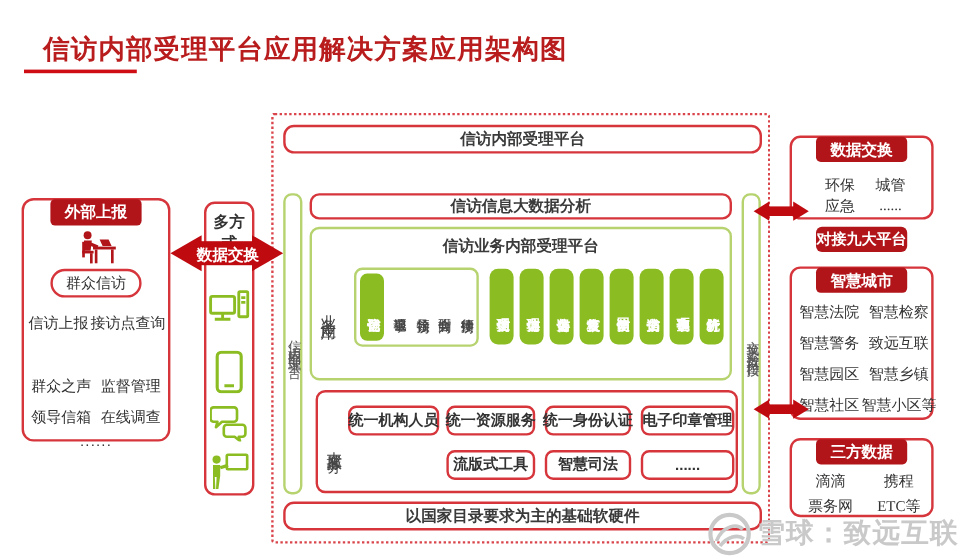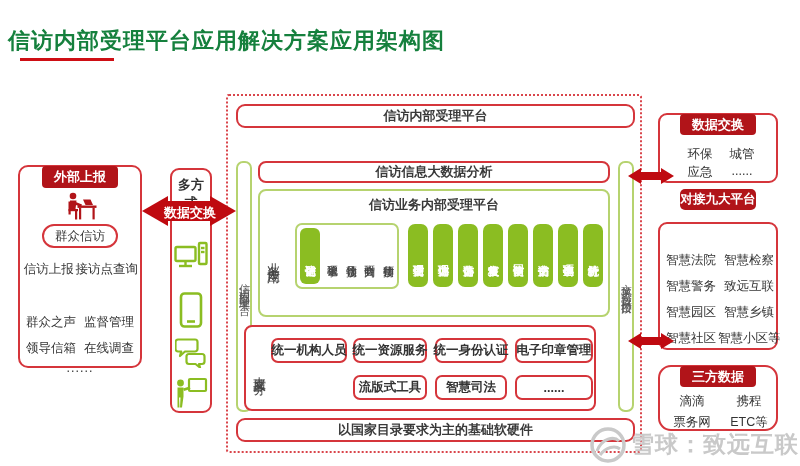--- a/index.html
+++ b/index.html
@@ -3,21 +3,21 @@
 <meta charset="utf-8">
 <style>
   * { box-sizing: border-box; margin: 0; padding: 0; }
   html,body { background:#fff; }
   #stage {
     position: relative; width: 800px; height: 466px; background: #fff;
     font-family: "Liberation Sans", "DejaVu Sans", sans-serif; overflow: hidden;
   }
   .abs { position: absolute; }
   
-  #title { left:8px; top:26px; font-size:22px; font-weight:bold; color:#15803d; letter-spacing:1px; white-space:nowrap; }
+  #title { left:36px; top:26px; font-size:22px; font-weight:bold; color:#b91c1c; letter-spacing:1px; white-space:nowrap; }
   #title-underline { left:20px; top:58px; width:94px; height:3px; background:#ce0e14; }
   
   .red-outline { background:#fff; border:2px solid #d5353b; border-radius:10px; }
   .green-outline { background:#fff; border:2px solid #b6d36f; border-radius:8px; }
   .red-tab { background:#b11419; color:#fff; font-weight:bold; font-size:13px; border-radius:4px;
              display:flex; align-items:center; justify-content:center; white-space:nowrap; }
   .bar { display:flex; align-items:center; justify-content:center; font-weight:bold;
          font-size:13px; color:#3a3a3a; white-space:nowrap; }
   .vtext { writing-mode:vertical-rl; text-orientation:upright; white-space:nowrap; }
   .center-flex { display:flex; align-items:center; justify-content:center; }
@@ -55,39 +55,39 @@
   
   #biz-box { left:258px; top:189px; width:352px; height:128px; }
   #biz-title { position:absolute; top:5px; left:0; right:0; text-align:center; font-size:13px; font-weight:bold; color:#3a3a3a; }
   #biz-rail { position:absolute; left:5px; top:30px; height:74px; width:16px; font-size:13px; color:#444; letter-spacing:3px; }
   #reg-group { position:absolute; left:35px; top:32px; width:104px; height:66px; border:2px solid #b6d36f; border-radius:7px; background:#fff; }
   .gpill { background:#8bbd22; border-radius:6px; color:#fff; font-weight:bold; font-size:11px; }
   #reg-pill { position:absolute; left:3px; top:3px; width:20px; height:56px; }
   .reg-item { position:absolute; top:4px; width:18px; height:56px; font-size:11px; color:#444; }
   .biz-pill { position:absolute; top:33px; width:20px; height:63px; border-radius:7px; }
   
-  #support-box { left:244px; top:325px; width:352px; height:86px; border-radius:8px; }
+  #support-box { left:263px; top:325px; width:352px; height:86px; border-radius:8px; }
   #support-rail { position:absolute; left:5px; top:10px; height:66px; width:16px; font-size:13px; color:#444; letter-spacing:2px; }
   .sup-cell { position:absolute; height:25px; border:2px solid #d5353b; border-radius:7px; background:#fff;
       display:flex; align-items:center; justify-content:center; font-size:12.5px; font-weight:600; color:#333; white-space:nowrap; }
   #bar-base { left:236px; top:418px; width:399px; height:24px; border-radius:9px; }
   
   .darrow { position:absolute; left:628px; width:46px; height:16px; z-index:2; }
   .darrow .tri-l { position:absolute; left:0; top:0; width:0; height:0;
       border-top:8px solid transparent; border-bottom:8px solid transparent; border-right:13px solid #bf0a10; }
   .darrow .tri-r { position:absolute; right:0; top:0; width:0; height:0;
       border-top:8px solid transparent; border-bottom:8px solid transparent; border-left:13px solid #bf0a10; }
   .darrow .shaft { position:absolute; left:12px; right:12px; top:4px; height:8px; background:#bf0a10; }
   
   .rp { position:absolute; left:658px; width:120px; background:#fff; border:2px solid #d5353b; border-radius:9px; }
   .rp-header { position:absolute; left:50%; transform:translateX(-50%); top:-1px; width:76px; height:21px; }
-  .rp-cell { position:absolute; text-align:center; font-size:12.5px; color:#333; white-space:nowrap; }
+  .rp-cell { position:absolute; text-align:center; font-size:12.5px; color:#333; white-space:nowrap;font-family:Liberation Serif, serif; }
   #rp-exchange { top:113px; height:70px; }
   #rp-smart { top:222px; height:128px; }
-  #rp-third { top:365px; height:66px;border-radius:13px; }
+  #rp-third { top:365px; height:66px; }
   #nine-pill { left:680px; top:189px; width:76px; height:21px; font-size:12.5px; border-radius:5px; }
   
   #watermark { z-index:10; }
   #wm-logo { left:588px; top:425px; width:40px; height:40px; }
   #wm-text { left:631px; top:429px; font-size:23px; font-weight:bold; color:#c9c9c9; letter-spacing:1px; white-space:nowrap; }
 </style>
 </head>
 <body>
 
 <div id="stage">
@@ -262,20 +262,21 @@
     <div class="red-tab rp-header">数据交换</div>
     <div class="rp-cell" style="left:14px;top:31px;width:52px">环保</div>
     <div class="rp-cell" style="left:56px;top:31px;width:52px">城管</div>
     <div class="rp-cell" style="left:14px;top:49px;width:52px">应急</div>
     <div class="rp-cell" style="left:56px;top:49px;width:52px">......</div>
   </div>
 
   <div class="abs red-tab" id="nine-pill">对接九大平台</div>
 
   <div class="rp" id="rp-smart">
+    <div class="red-tab rp-header">智慧城市</div>
     <div class="rp-cell" style="left:2px;top:28px;width:58px">智慧法院</div>
     <div class="rp-cell" style="left:58px;top:28px;width:62px">智慧检察</div>
     <div class="rp-cell" style="left:2px;top:54px;width:58px">智慧警务</div>
     <div class="rp-cell" style="left:58px;top:54px;width:62px">致远互联</div>
     <div class="rp-cell" style="left:2px;top:80px;width:58px">智慧园区</div>
     <div class="rp-cell" style="left:58px;top:80px;width:62px">智慧乡镇</div>
     <div class="rp-cell" style="left:2px;top:106px;width:58px">智慧社区</div>
     <div class="rp-cell" style="left:58px;top:106px;width:62px">智慧小区等</div>
   </div>
 

